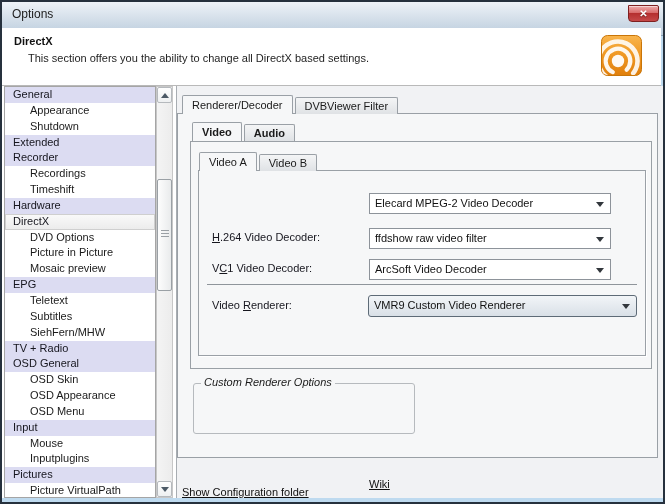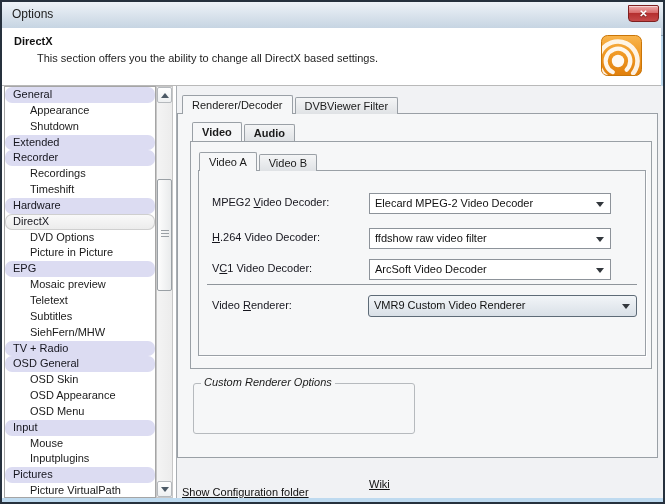--- a/index.html
+++ b/index.html
@@ -14,29 +14,29 @@
   .close-btn{position:absolute;top:3px;right:4px;width:31px;height:17px;cursor:pointer;
              background:linear-gradient(#edabab,#d96b6b 45%,#b52f2f 50%,#c54848);
              border:1px solid #7e2020;border-radius:0 2px 4px 4px;
              box-shadow:inset 0 1px 0 rgba(255,255,255,.5);text-align:center;}
   .close-glyph{color:#fff;font-size:10px;font-weight:bold;line-height:15px;
                text-shadow:0 1px 1px rgba(0,0,0,.4);}
   
   .header{position:absolute;top:26px;left:0;width:659px;height:58px;background:#fff;
           border-bottom:1px solid #b9b9b9;}
   .header-title{position:absolute;left:12px;top:7px;font-weight:bold;color:#111;}
-  .header-desc{position:absolute;left:35px;top:24px;color:#1e1e1e;}
+  .header-desc{position:absolute;left:26px;top:24px;color:#1e1e1e;}
   .logo{position:absolute;left:599px;top:7px;width:41px;height:41px;}
   
   .body{position:absolute;top:84px;left:0;width:659px;height:412px;background:#fff;}
   
   .sidebar{position:absolute;left:2px;top:84px;width:152px;height:412px;background:#fff;
            border:1px solid #a5a5a5;overflow:hidden;}
   .sb-item{height:15.85px;line-height:15.8px;padding-left:8px;white-space:nowrap;
-           color:#16161e;cursor:pointer;border-radius:7px;}
+           color:#16161e;cursor:pointer;}
   .sb-item.sub{padding-left:25px;color:#1a1a1a;}
   .sb-item.category{background:#dcdcf2;}
   .sb-item.selected{background:linear-gradient(#fafafa,#ebebeb);
                     box-shadow:inset 0 0 0 1px #cfcfcf;}
   
   .scrollbar{position:absolute;left:154px;top:84px;width:17px;height:412px;
              background:linear-gradient(90deg,#f4f4f4,#ececec);border:1px solid #c7c7c7;}
   .sc-btn{position:absolute;left:0;width:15px;height:16px;
           background:linear-gradient(#fefefe,#eef0f1);border:1px solid #b5b9bd;border-radius:2px;}
   .sc-up{top:0;} .sc-down{bottom:0;}
@@ -133,22 +133,22 @@
       <div class="sb-item sub">Appearance</div>
       <div class="sb-item sub">Shutdown</div>
       <div class="sb-item category">Extended</div>
       <div class="sb-item category">Recorder</div>
       <div class="sb-item sub">Recordings</div>
       <div class="sb-item sub">Timeshift</div>
       <div class="sb-item category">Hardware</div>
       <div class="sb-item category selected">DirectX</div>
       <div class="sb-item sub">DVD Options</div>
       <div class="sb-item sub">Picture in Picture</div>
+      <div class="sb-item sub">Mosaic preview</div>
       <div class="sb-item category">EPG</div>
-      <div class="sb-item sub">Mosaic preview</div>
       <div class="sb-item sub">Teletext</div>
       <div class="sb-item sub">Subtitles</div>
       <div class="sb-item sub">SiehFern/MHW</div>
       <div class="sb-item category">TV + Radio</div>
       <div class="sb-item category">OSD General</div>
       <div class="sb-item sub">OSD Skin</div>
       <div class="sb-item sub">OSD Appearance</div>
       <div class="sb-item sub">OSD Menu</div>
       <div class="sb-item category">Input</div>
       <div class="sb-item sub">Mouse</div>
@@ -185,23 +185,20 @@
 
       <div class="page" id="page2">
 
         <div class="tabrow" id="tabrow3">
           <div class="tab active">Video A</div>
           <div class="tab inactive">Video B</div>
         </div>
 
         <div class="page" id="page3">
 
-          <div class="fld-label" id="f1l">
-            <span>MPEG2 </span><span class="accel">V</span><span>ideo Decoder:</span>
-          </div>
           <div class="combo" id="f1">
             <span class="combo-value">Elecard MPEG-2 Video Decoder</span>
             <span class="combo-arrow"></span>
           </div>
 
           <div class="fld-label" id="f2l">
             <span></span><span class="accel">H</span><span>.264 Video Decoder:</span>
           </div>
           <div class="combo" id="f2">
             <span class="combo-value">ffdshow raw video filter</span>

